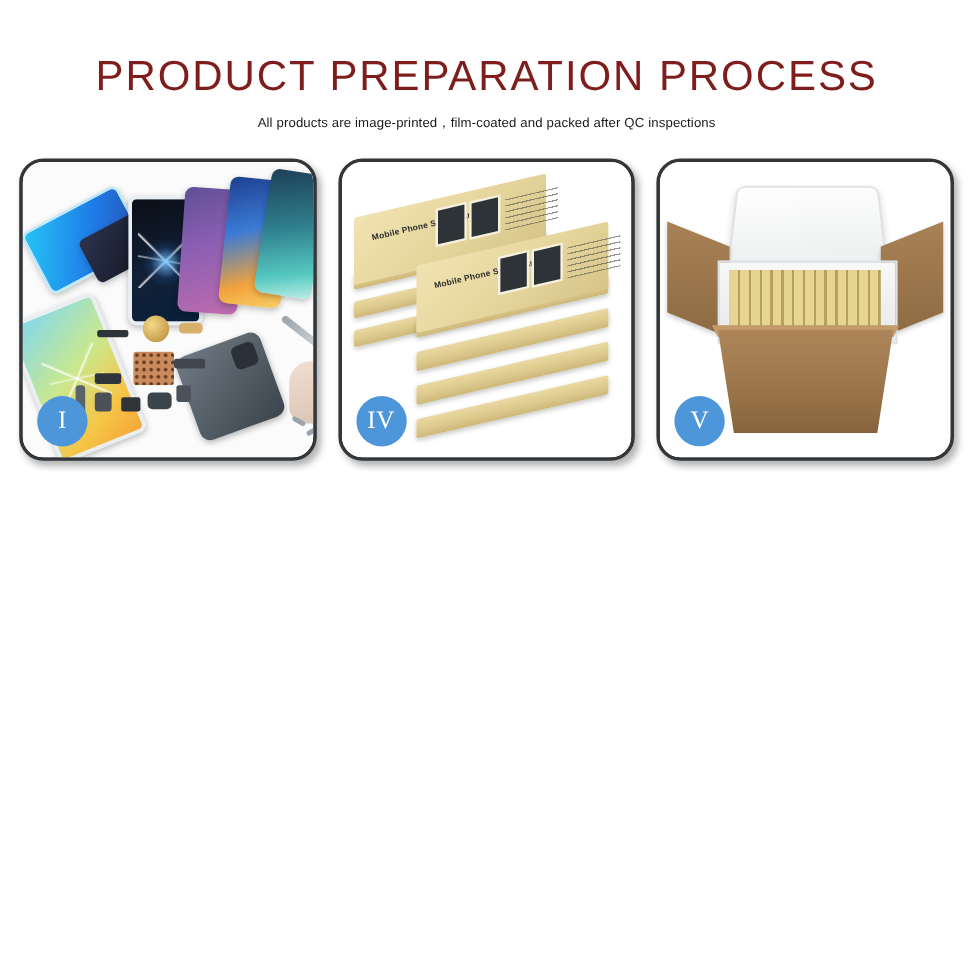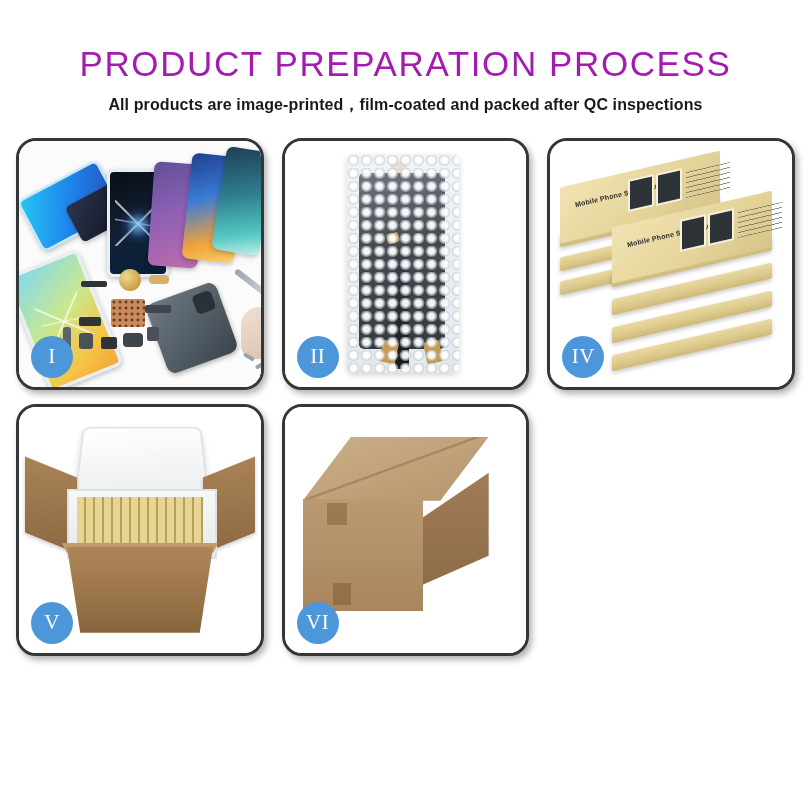--- a/index.html
+++ b/index.html
@@ -6,26 +6,26 @@
   body{
     width:811px;height:811px;background:#ffffff;
     font-family:"Liberation Sans", sans-serif;
     overflow:hidden;
   }
   .page{position:relative;width:811px;height:811px;box-sizing:border-box;}
 
   
   .header{text-align:center;padding-top:46px;}
   .title{
-    font-size:35px;font-weight:400;color:#a21caf;
+    font-size:35px;font-weight:400;color:#7f1d1d;
     letter-spacing:1.6px;line-height:1.05;white-space:nowrap;
   }
   .subtitle{
-    margin-top:12px;font-size:16px;color:#1a1a1a;
-    letter-spacing:.1px;white-space:nowrap;font-weight:bold;
+    margin-top:12px;font-size:11px;color:#1a1a1a;
+    letter-spacing:.1px;white-space:nowrap;
   }
 
   
   .grid{
     margin:22px 16px 0 16px;
     display:grid;grid-template-columns:repeat(3,1fr);
     gap:14px 18px;
   }
   .panel{
     position:relative;height:246px;background:#ffffff;
@@ -258,33 +258,20 @@
         <div class="bit b8"></div>
         <div class="bit b9"></div>
         <div class="tweez"></div>
         <div class="hand"></div>
         <div class="scrw s1"></div>
         <div class="scrw s2"></div>
       </div>
       <div class="badge">I</div>
     </div>
 
-    <div class="panel">
-      <div class="stage p2">
-        <div class="bubwrap">
-          <div class="tab2"></div>
-          <div class="scr2"></div>
-          <div class="flexcable"></div>
-          <div class="conn c1"></div>
-          <div class="conn c2"></div>
-          <div class="conn c3"></div>
-        </div>
-      </div>
-      <div class="badge">II</div>
-    </div>
 
 
     <div class="panel">
       <div class="stage p4">
         <div class="stackwrap">
           <div class="kbox kb-3"></div>
           <div class="kbox kb-2"></div>
           <div class="kbox kb-1"></div>
           <div class="klid kl-a"></div>
           <div class="klabel klab-a">Mobile Phone Spare Parts</div>
@@ -312,26 +299,15 @@
         <div class="flapL"></div>
         <div class="flapR"></div>
         <div class="foambody"></div>
         <div class="innerbox"></div>
         <div class="cartonlip"></div>
         <div class="carton"></div>
       </div>
       <div class="badge">V</div>
     </div>
 
-    <div class="panel">
-      <div class="stage p6">
-        <div class="bx-top"></div>
-        <div class="bx-seam"></div>
-        <div class="bx-side"></div>
-        <div class="bx-front"></div>
-        <div class="tape tp1"></div>
-        <div class="tape tp2"></div>
-      </div>
-      <div class="badge">VI</div>
-    </div>
 
   </div>
 </div>
 
 </body></html>

